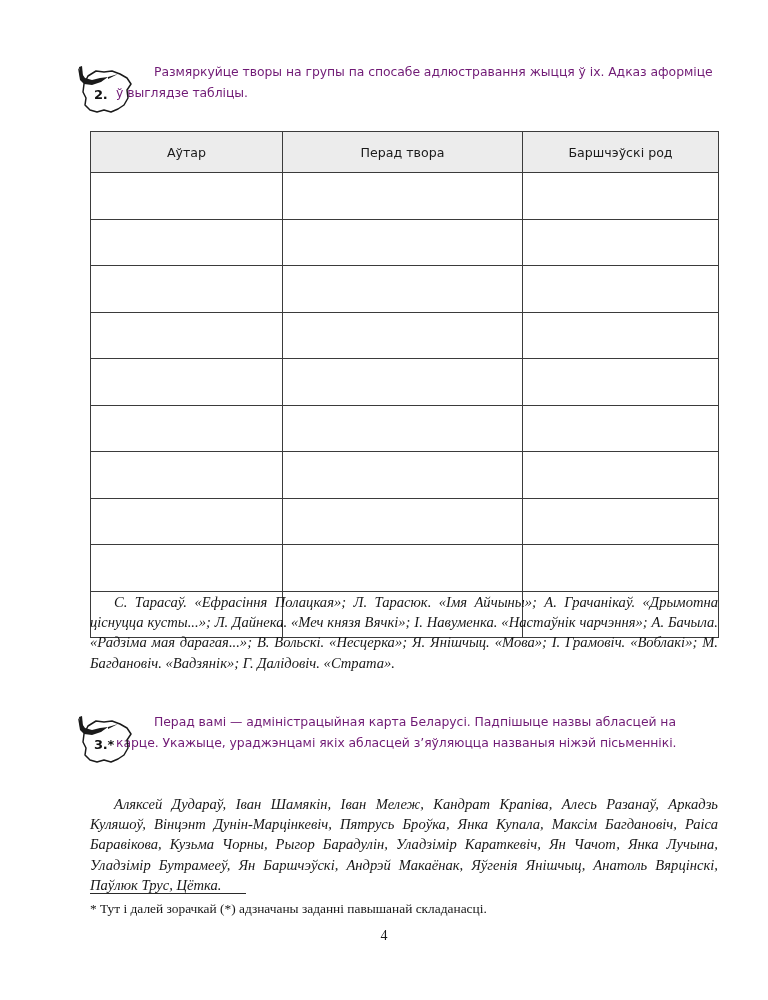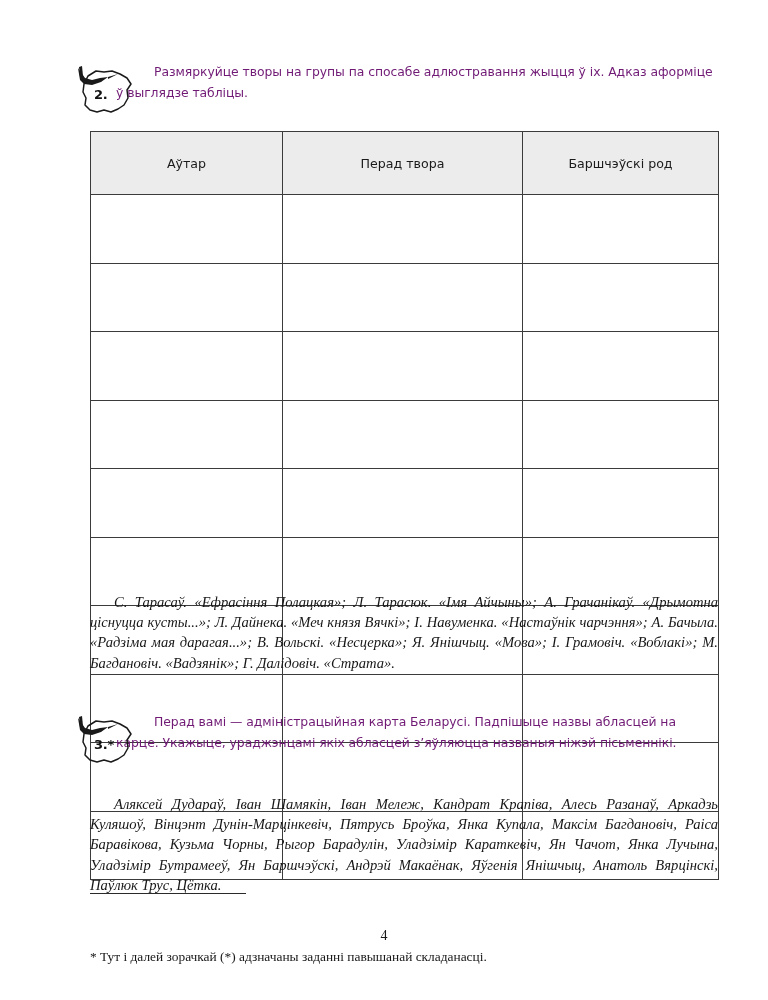--- a/index.html
+++ b/index.html
@@ -72,21 +72,21 @@
     width: 628px;
   }
   table.grid {
     border-collapse: collapse;
     width: 628px;
     table-layout: fixed;
   }
   table.grid th,
   table.grid td {
     border: 1.3px solid #3b3b3b;
-    padding: 12px;
+    padding: 1px;
   }
   table.grid th {
     background: #ececec;
     height: 38px;
     font-family: "DejaVu Sans", sans-serif;
     font-weight: 400;
     font-size: 12.6px;
     color: #1b1b1b;
     text-align: center;
     vertical-align: middle;
@@ -122,21 +122,20 @@
   }
   .footnote {
     position: absolute;
     left: 90px;
     top: 899px;
     width: 628px;
     font-family: "Liberation Serif", serif;
     font-size: 13.4px;
     line-height: 19px;
     color: #171717;
-    margin-top: 48px;
   }
 
   
   .page-number {
     position: absolute;
     left: 0;
     top: 928px;
     width: 768px;
     text-align: center;
     font-family: "Liberation Serif", serif;

